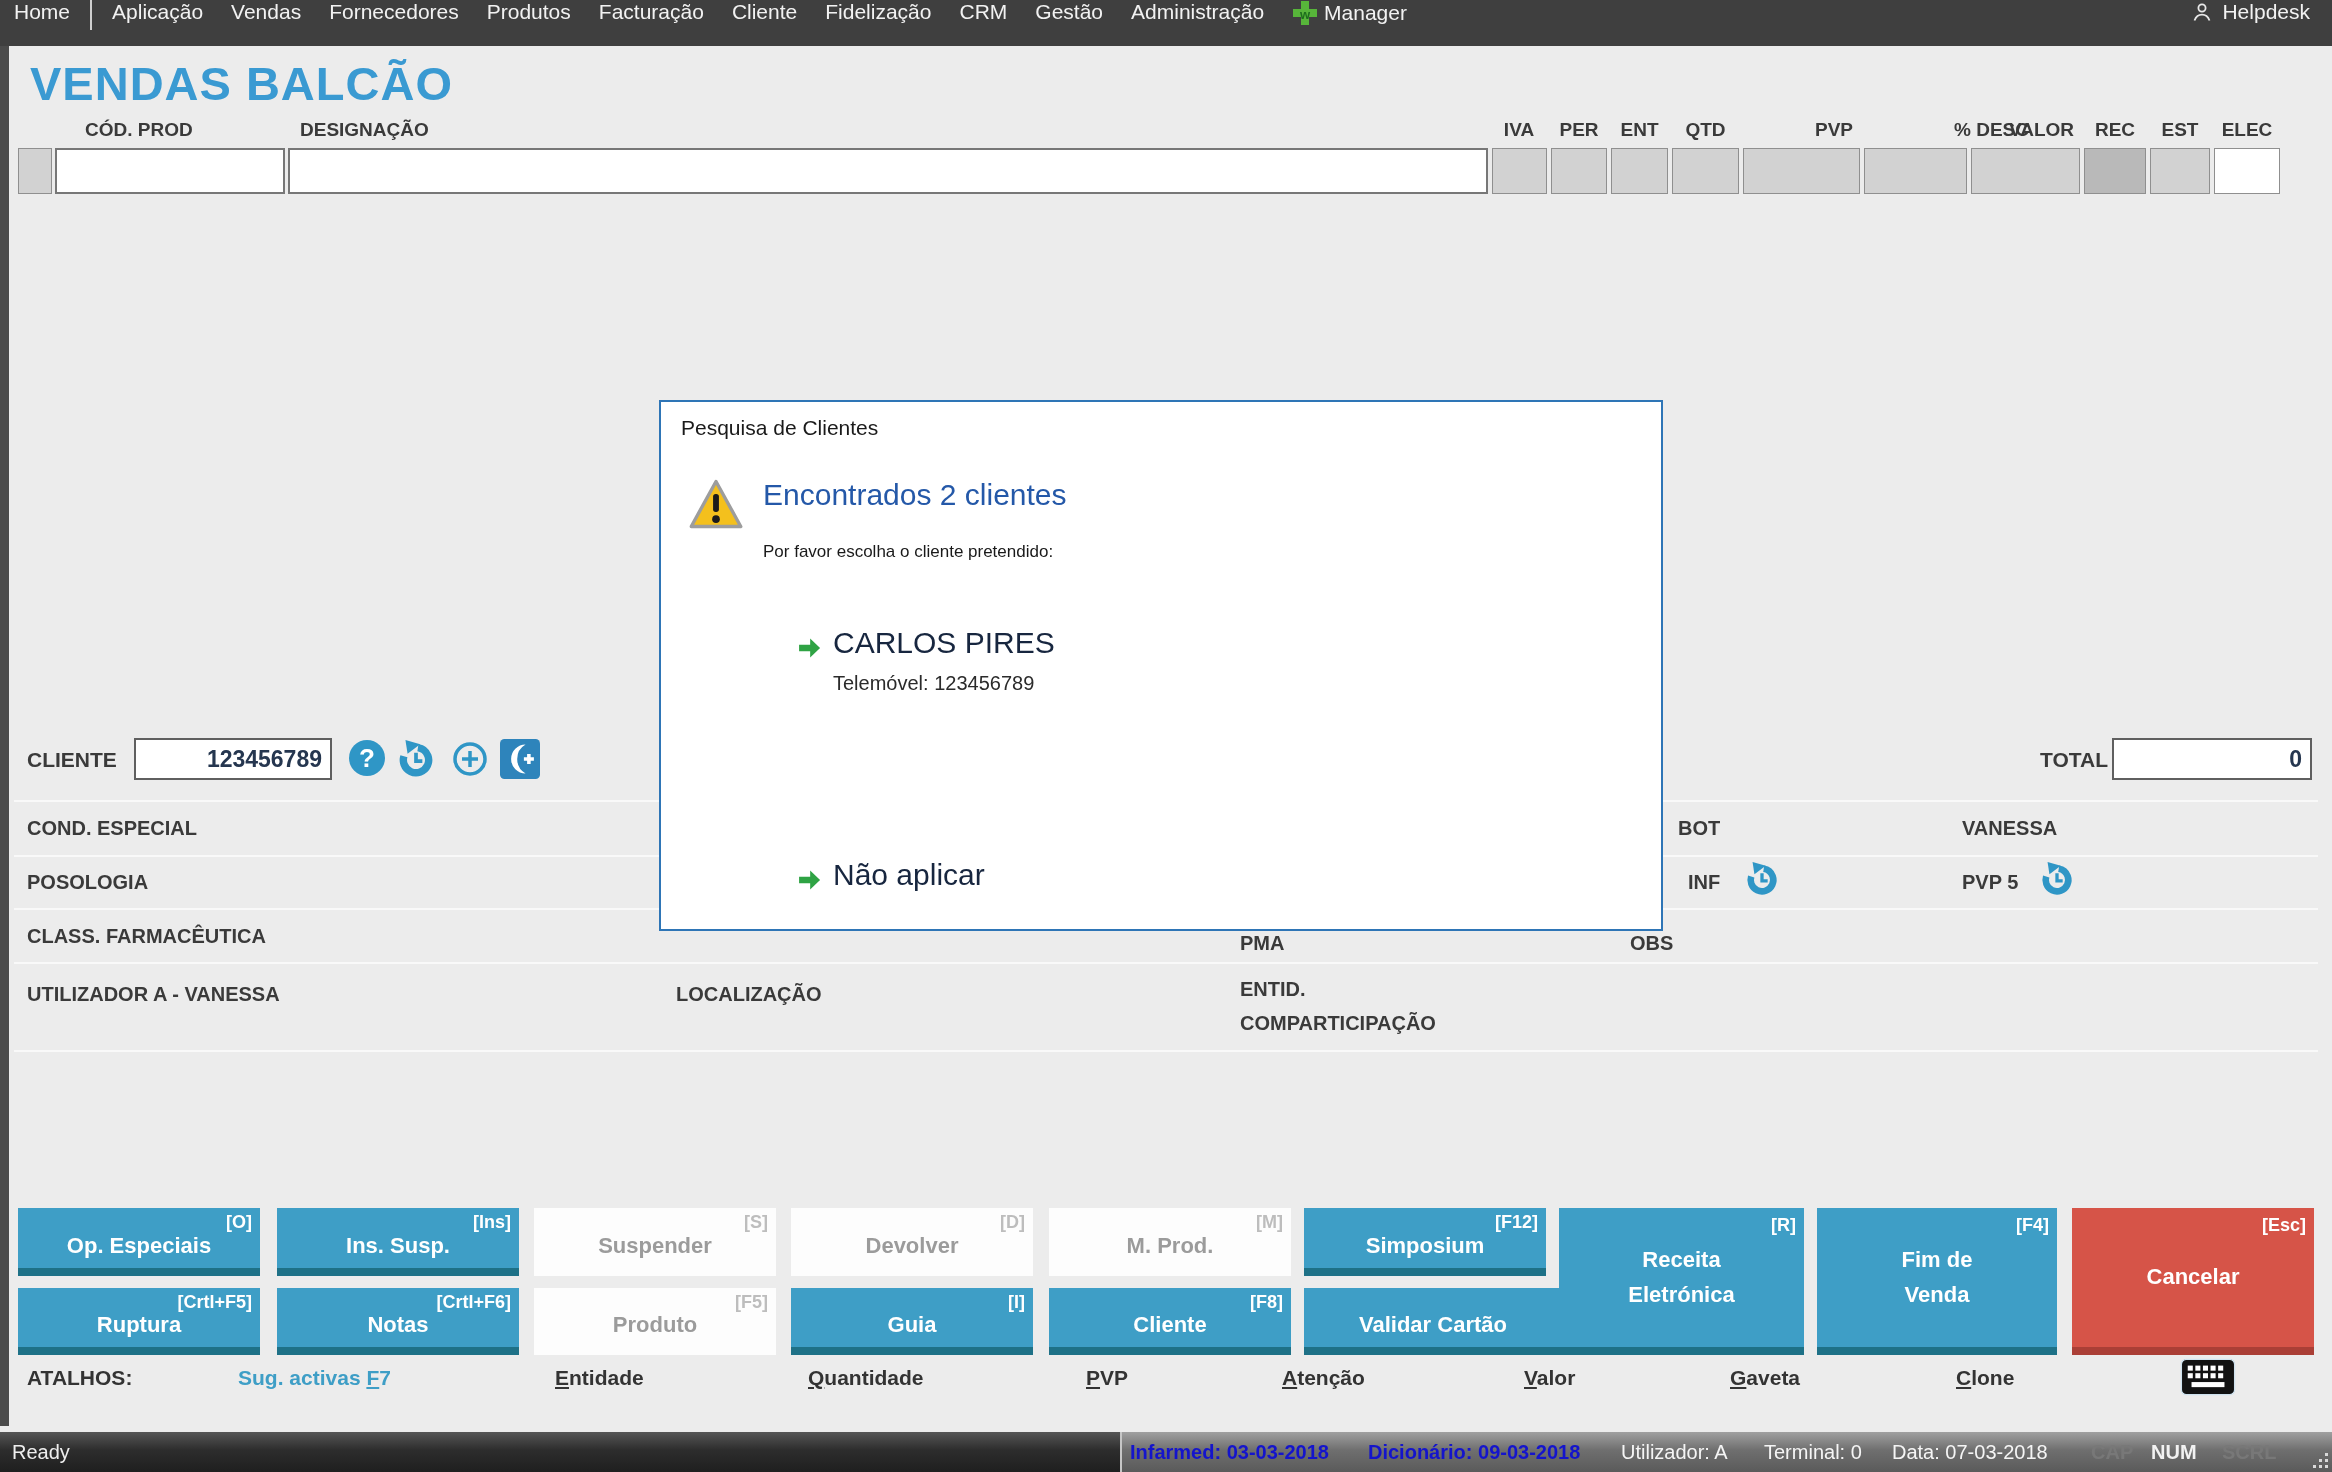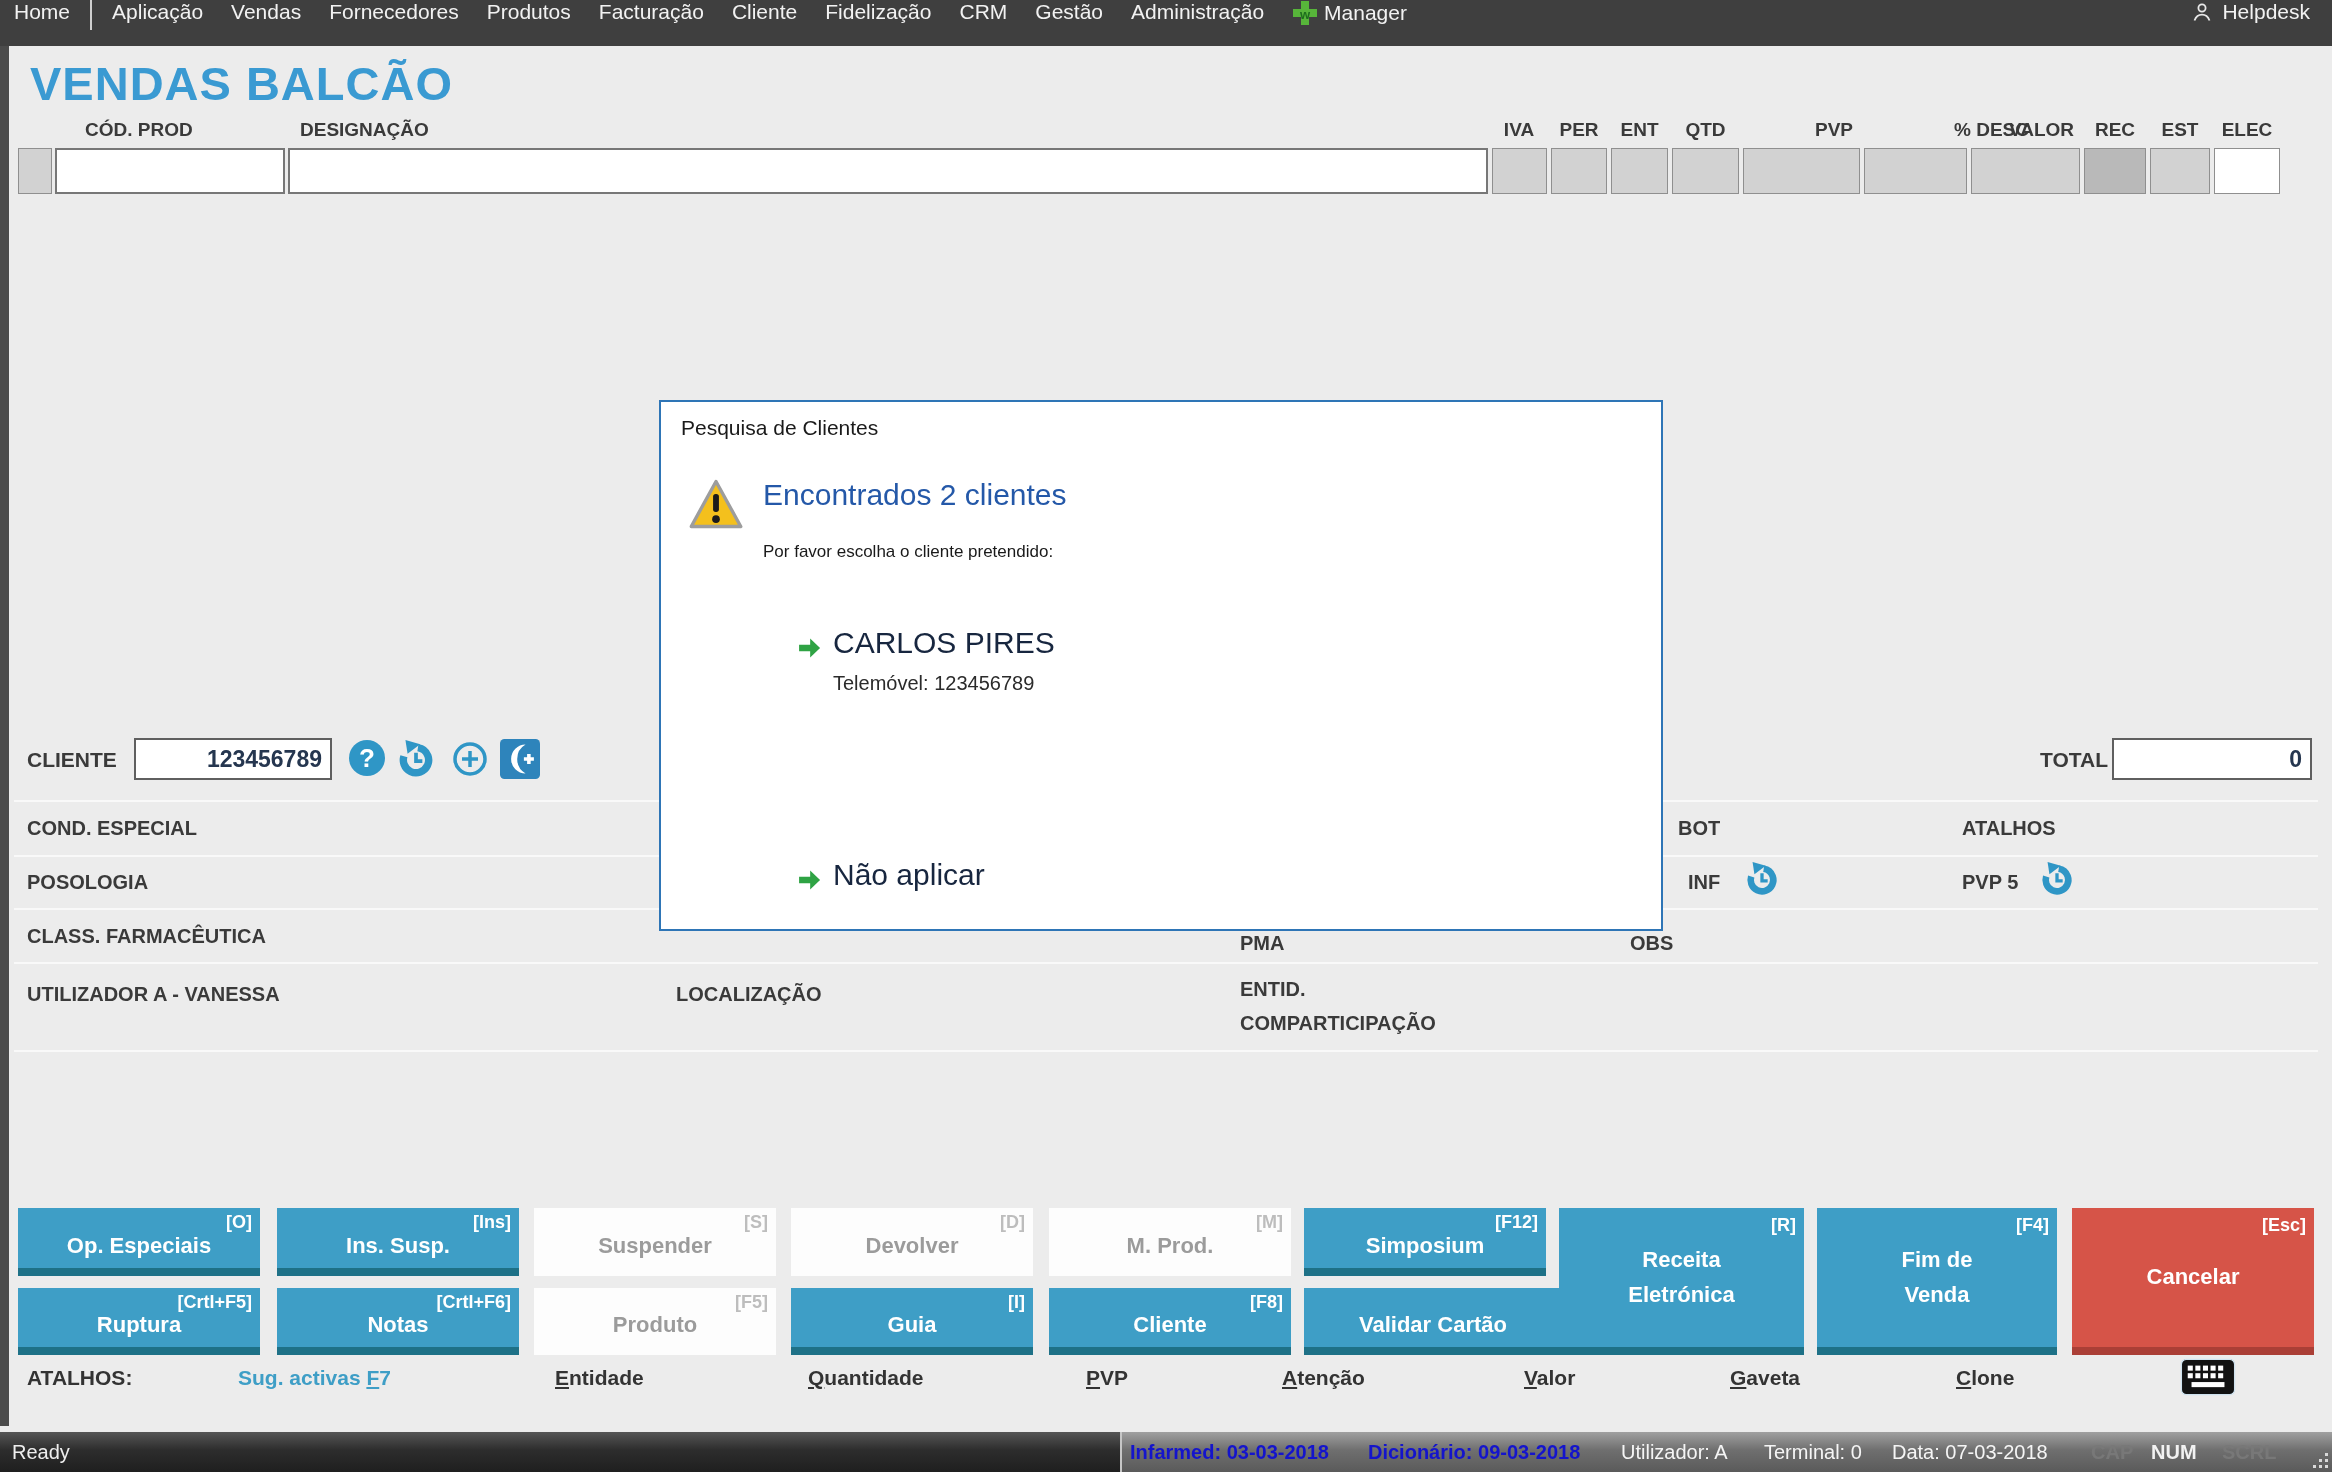--- a/index.html
+++ b/index.html
@@ -186,21 +186,21 @@
     <path d="M23 5a13 13 0 1 0 0 26 15 15 0 0 1 0-26z" fill="#fff"></path>
     <path d="M26 13.5v9M21.5 18h9" stroke="#fff" stroke-width="3.2"></path>
   </svg>
 </div>
 <div class="lbl" style="left:2040px;top:748px;font-size:21px">TOTAL</div>
 <input class="fieldbox" style="left: 2112px; top: 738px; width: 200px; height: 42px;" value="0">
 
 <div class="sepline" style="top:800px"></div>
 <div class="lbl" style="left:27px;top:817px">COND. ESPECIAL</div>
 <div class="lbl" style="left:1678px;top:817px">BOT</div>
-<div class="lbl" style="left:1962px;top:817px">ATALHOS</div>
+<div class="lbl" style="left:1962px;top:817px">VANESSA</div>
 <div class="sepline" style="top:855px"></div>
 
 <div class="lbl" style="left:27px;top:871px">POSOLOGIA</div>
 <div class="lbl" style="left:1688px;top:871px">INF</div>
 <div class="cicon" style="left:1745px;top:862px">
   <svg width="34" height="34" viewBox="0 0 36 36">
     <circle cx="18" cy="19" r="12" fill="none" stroke="var(--icon-blue)" stroke-width="7" stroke-dasharray="58 18" stroke-dashoffset="-6" transform="rotate(-110 18 19)"></circle>
     <polygon points="8,0 22,4 10,13" fill="var(--icon-blue)"></polygon>
     <path d="M18 12v8h6" stroke="var(--icon-blue)" stroke-width="3.5" fill="none"></path>
   </svg>

